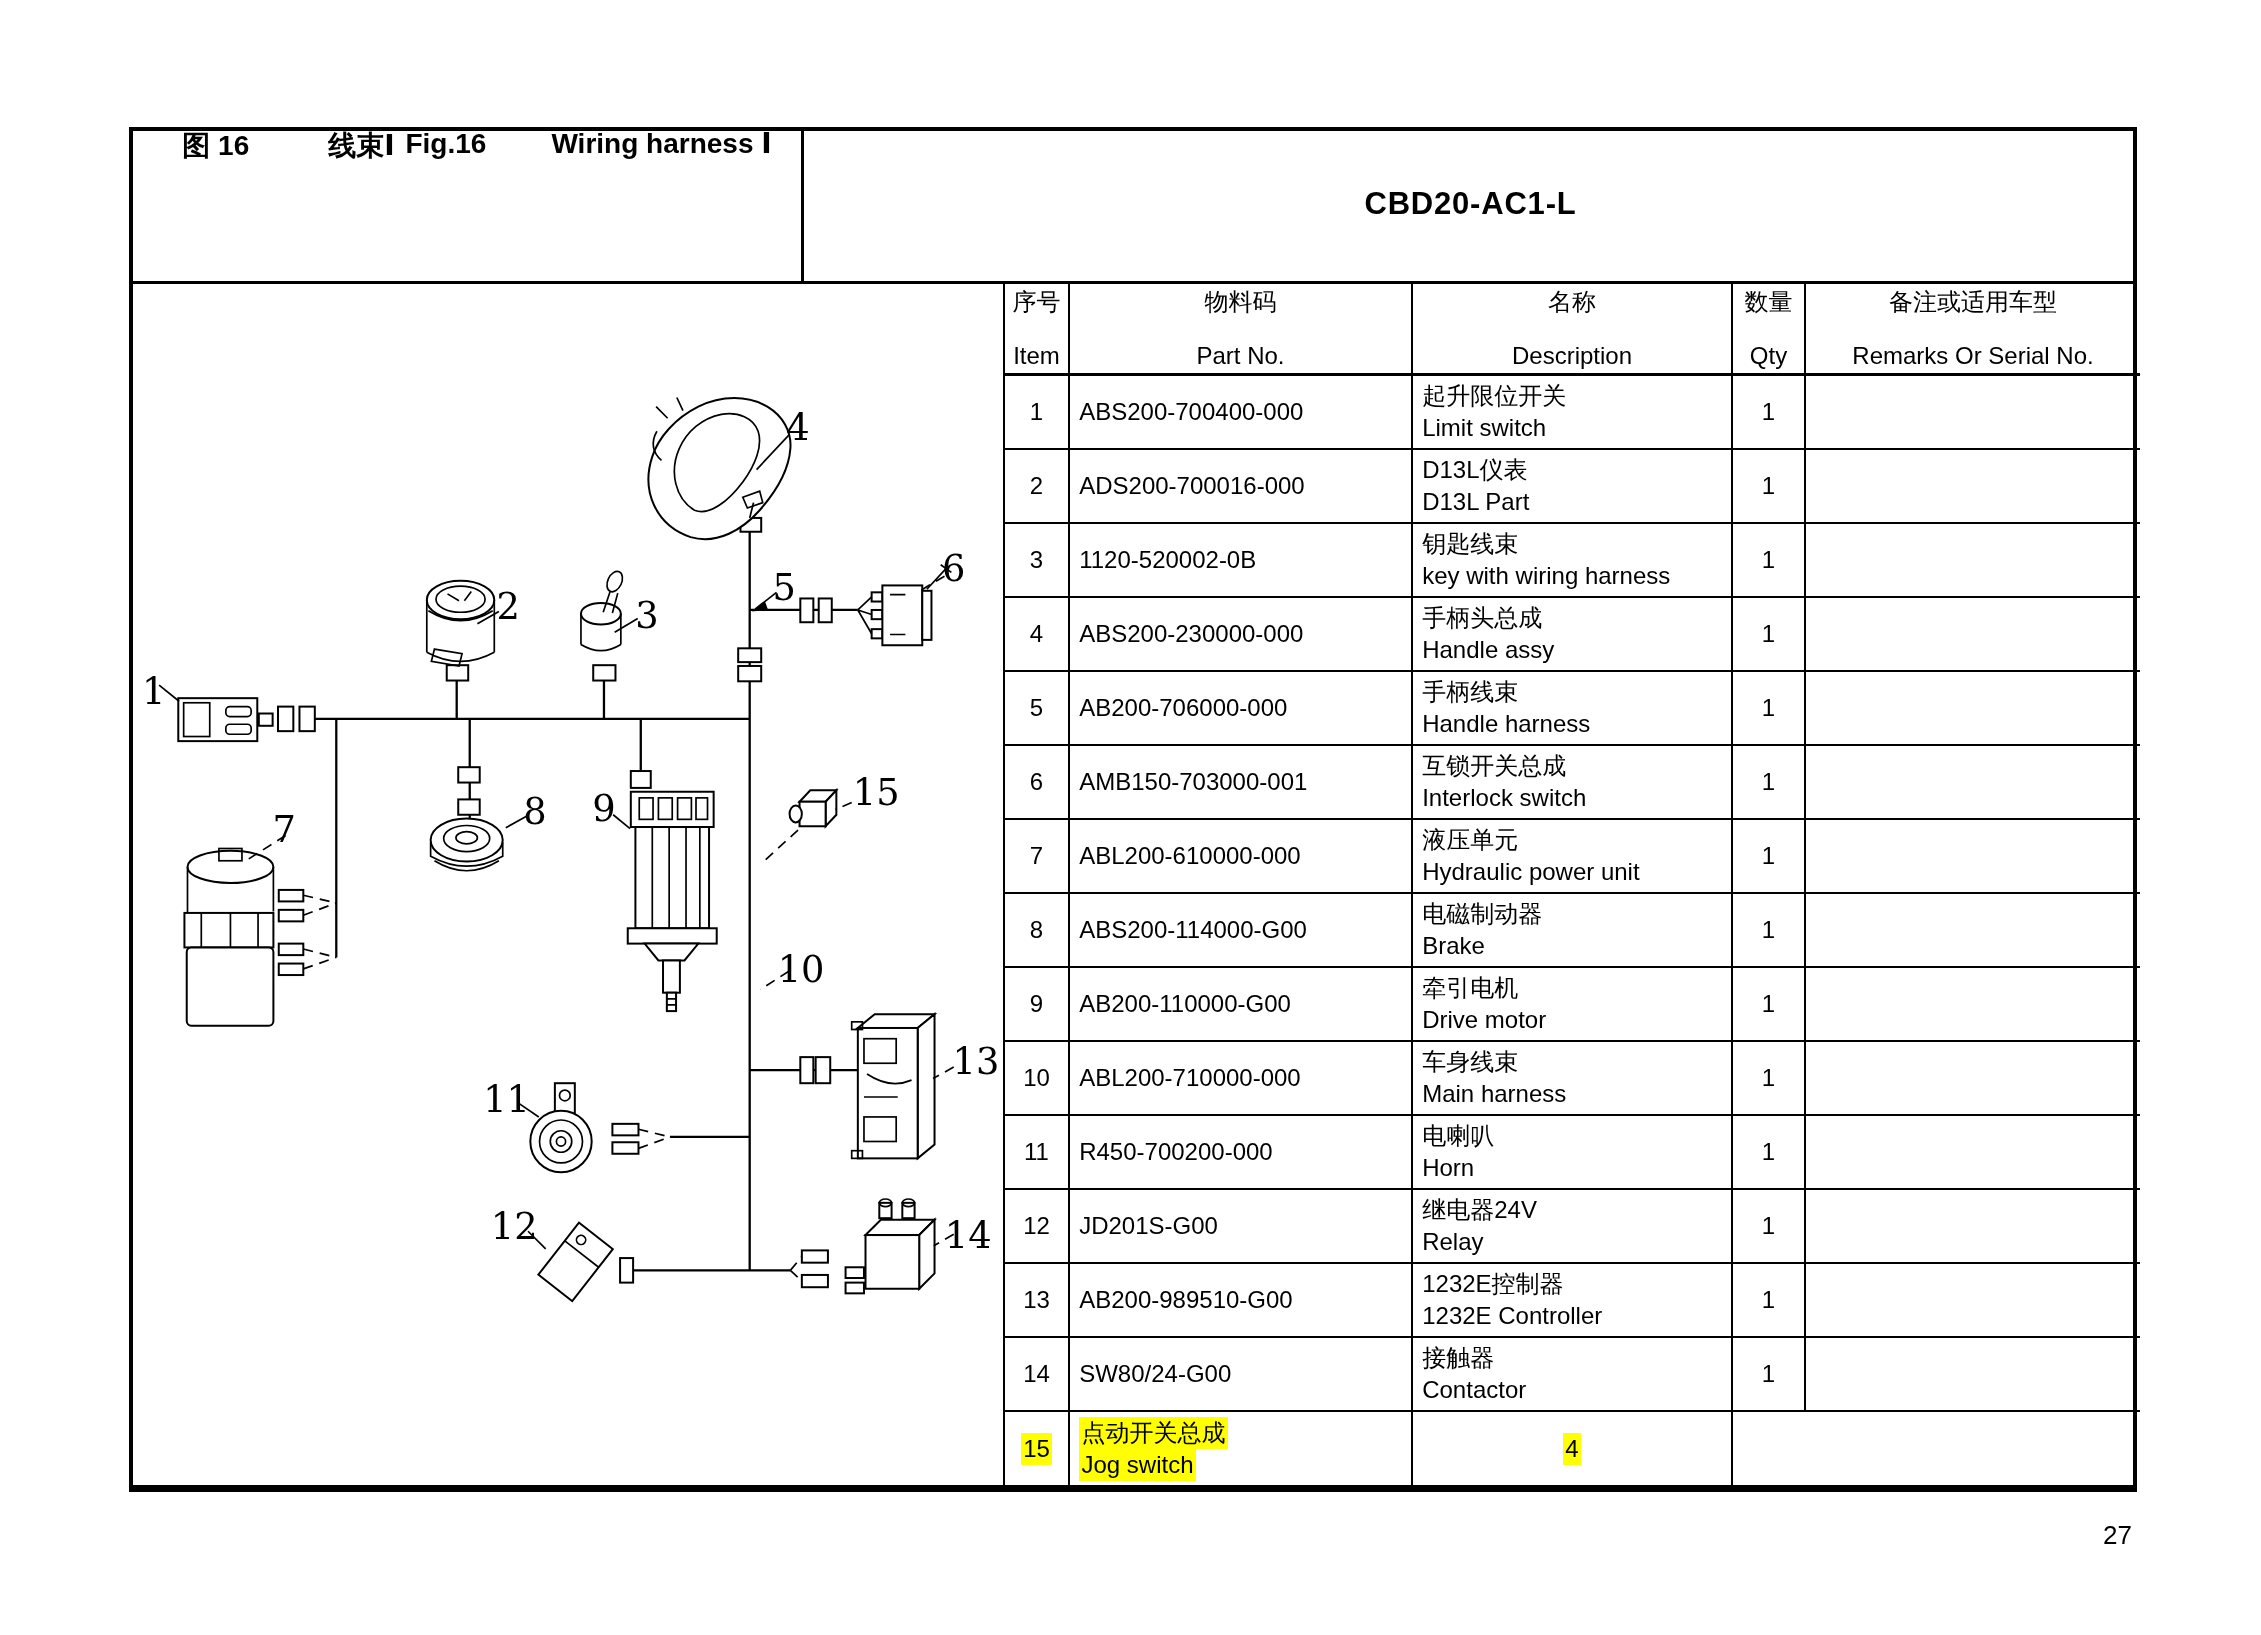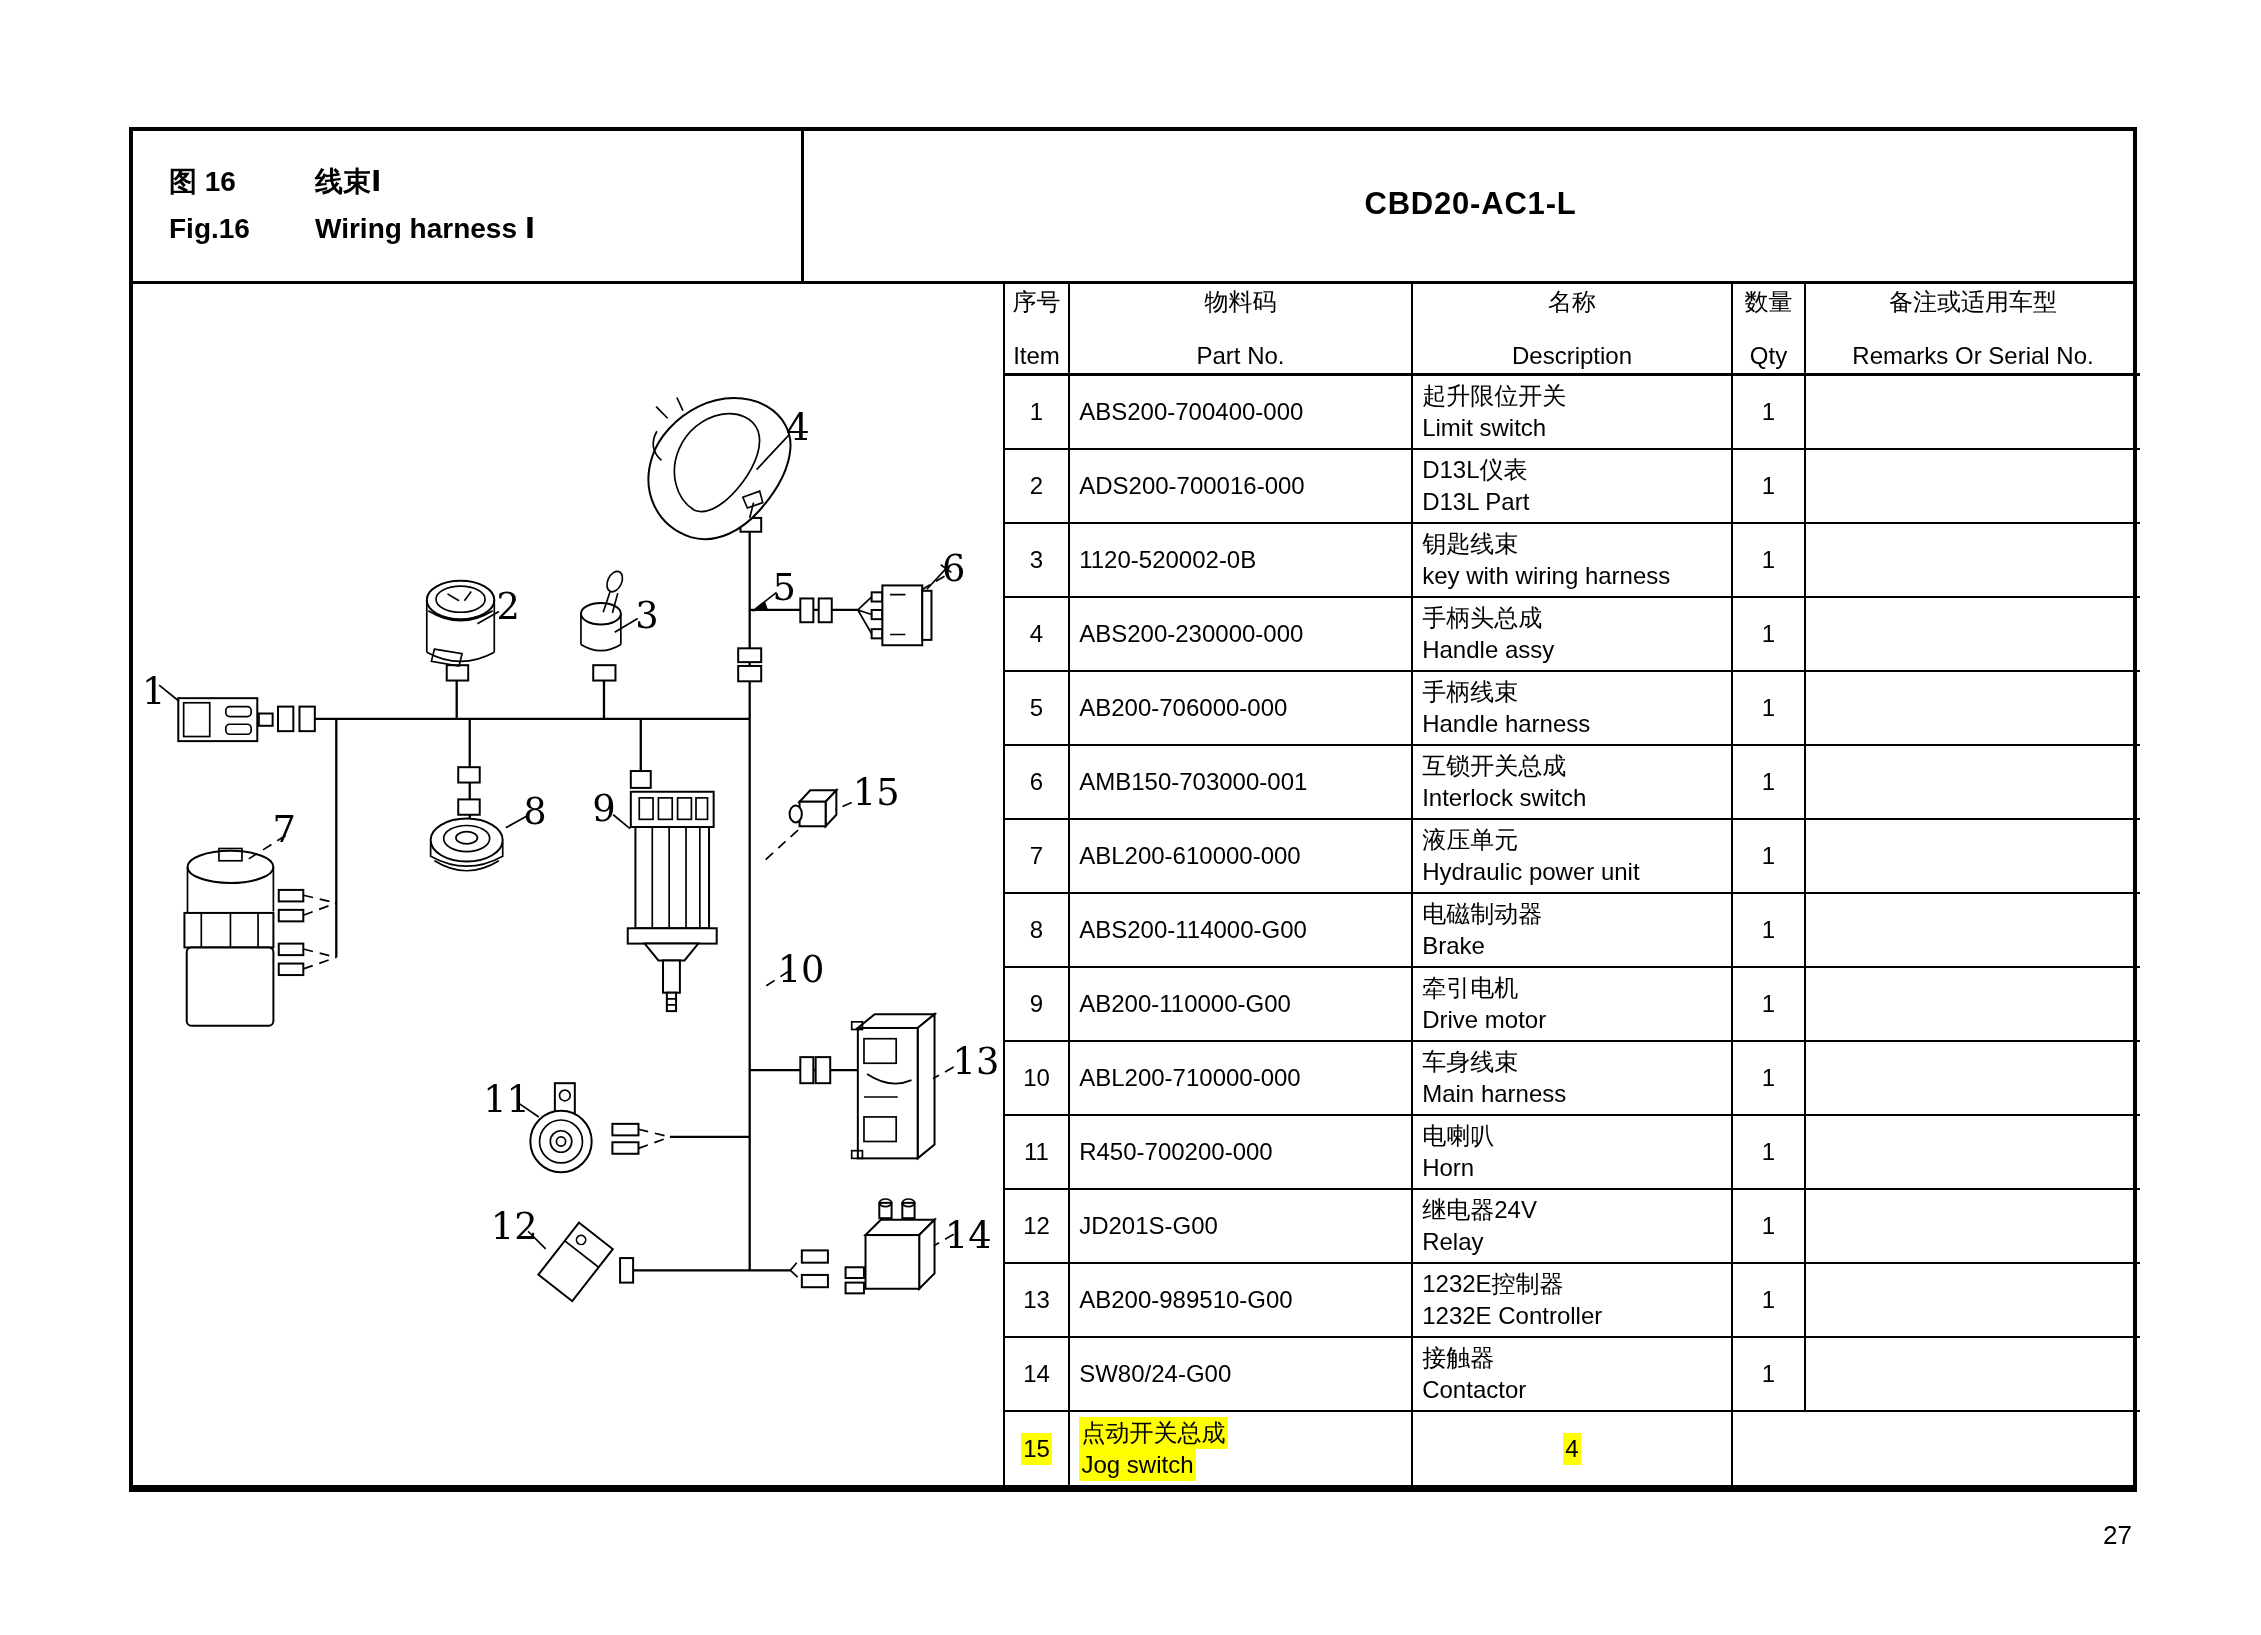--- a/index.html
+++ b/index.html
@@ -12,21 +12,21 @@
     position:absolute;left:129px;top:127px;width:2008px;height:1365px;
     border:4.6px solid #000;border-bottom-width:7px;box-sizing:border-box;
   }
   
   .header-band{
     position:absolute;left:129px;top:127px;width:2008px;height:157px;
     border-bottom:3.8px solid #000;box-sizing:border-box;display:flex;
   }
   .title-cell{
     width:675px;border-right:3.1px solid #000;box-sizing:border-box;
-    display:flex;flex-direction:column;justify-content:center;gap:10.7px;padding-left:40px;
+    display:flex;flex-direction:row;justify-content:center;gap:10.7px;padding-left:24px;
   }
   .t-row{display:flex;align-items:baseline;}
   .t-label{width:146px;font-size:28px;font-weight:bold;}
   .t-title{font-size:28px;font-weight:bold;}
   .model-cell{
     flex:1;display:flex;align-items:center;justify-content:center;
     font-size:31px;letter-spacing:0.8px;font-weight:bold;
   }
   
   .parts-table{

